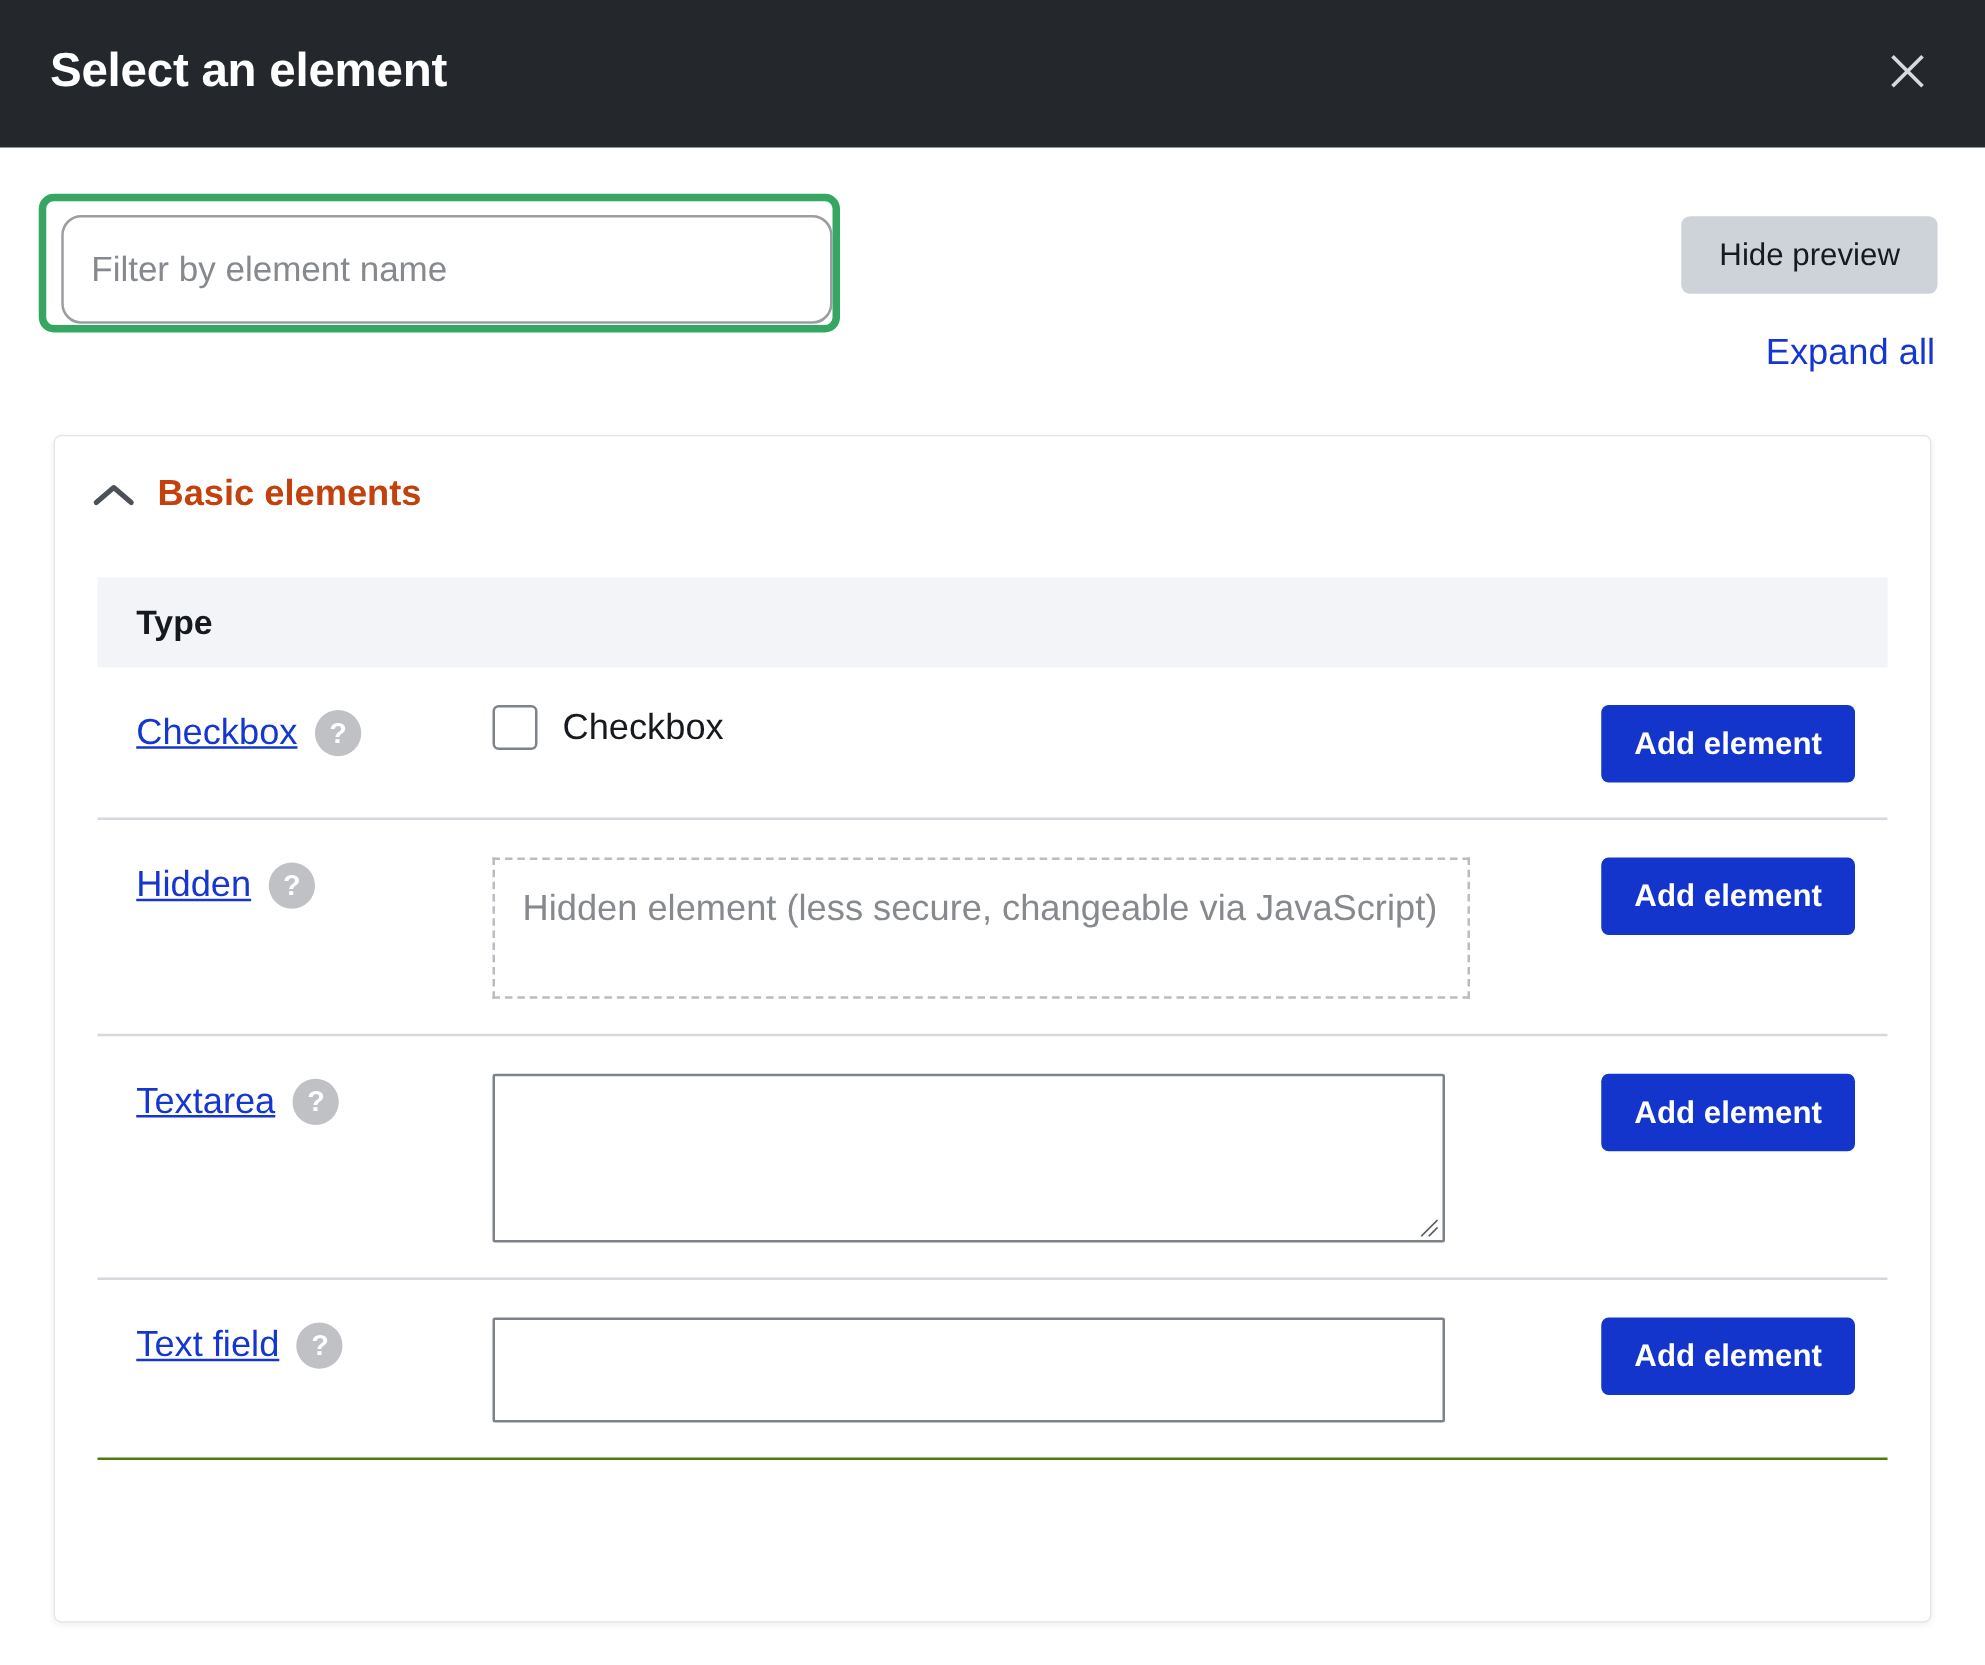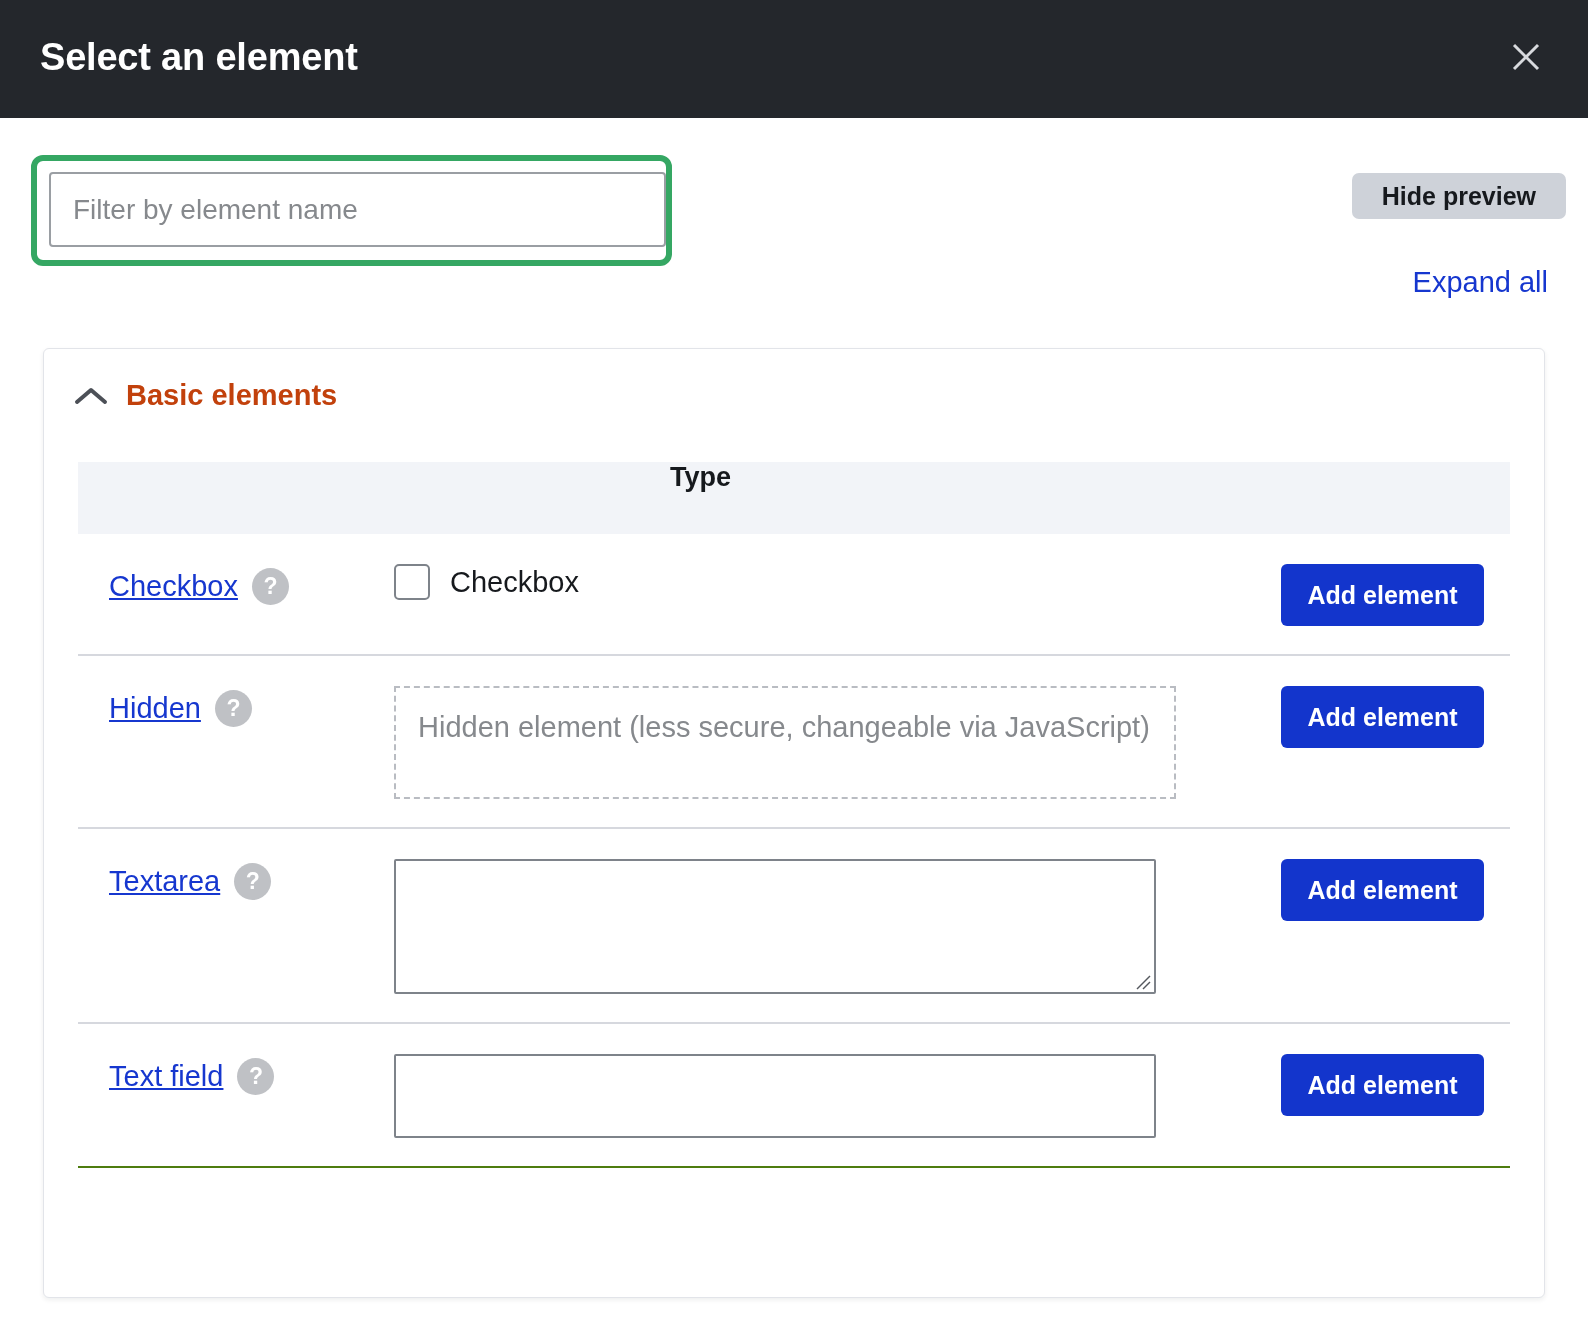--- a/index.html
+++ b/index.html
@@ -60,44 +60,44 @@
     height: 111px;
     border: 6px solid #35a763;
     border-radius: 12px;
     background: #ffffff;
   }
   .filter-input {
     position: absolute;
     left: 12px;
     top: 11px;
     width: 617px;
-    height: 75px;
+    height: 87px;
     border: 2px solid #9a9ea3;
-    border-radius: 4px;
+    border-radius: 16px;
     background: #ffffff;
     font-family: "Liberation Sans", sans-serif;
     font-size: 28px;
     color: #1c1e21;
     padding: 0 22px;
     outline: none;
   }
   .filter-input::placeholder { color: #86898d; }
 
   .hide-preview-btn {
     position: absolute;
-    right: 22px;
+    right: 38px;
     top: 55px;
-    height: 46px;
+    height: 62px;
     padding: 0 30px;
     background: #ced2d9;
     border: none;
     border-radius: 7px;
     font-family: "Liberation Sans", sans-serif;
     font-size: 25px;
-    font-weight: bold;
+    font-weight: normal;
     color: #16191d;
     cursor: pointer;
   }
 
   
   .expand-row {
     height: 62px;
     padding: 0 40px;
     display: flex;
     justify-content: flex-end;
@@ -143,21 +143,20 @@
   
   .tbl {
     margin: 52px 34px 0 34px;
     width: calc(100% - 68px);
   }
   .tbl-head {
     background: #f2f4f8;
     display: flex;
     height: 72px;
     align-items: center;
-    flex-direction: column;
   }
   .th {
     font-size: 27px;
     font-weight: bold;
     color: #16191d;
   }
   .col-type { width: 310px; padding-left: 31px; }
   .col-preview { flex: 1; padding-left: 6px; }
   .col-action { width: 255px; }
 

